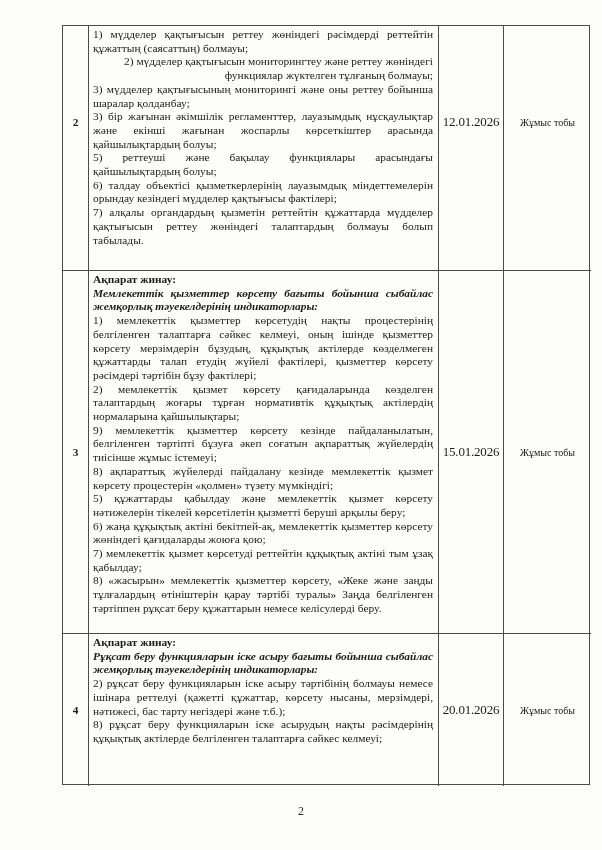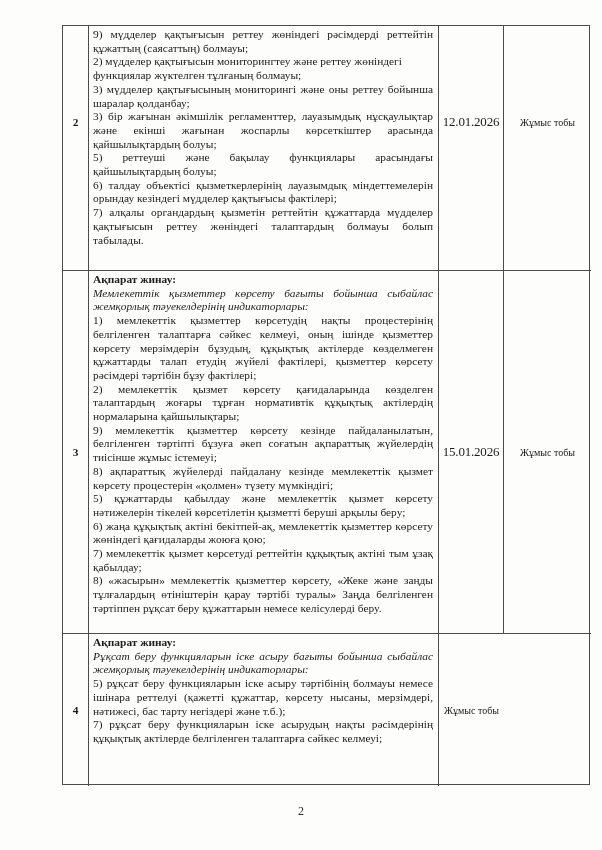--- a/index.html
+++ b/index.html
@@ -54,23 +54,23 @@
 
   .content-cell {
     padding: 2px 5px 2px 4px;
     font-size: 11.4px;
     line-height: 13.7px;
   }
   .content-cell p {
     margin: 0;
     text-align: justify;
   }
-  .content-cell p.left { text-align: left; }
+  .content-cell p.left { text-align: right; }
   .p-label { font-weight: bold; text-align: left; }
-  .p-head  { font-weight: normal; font-style: italic; }
+  .p-head  { font-weight: bold; font-style: italic; }
 
   .date-cell { font-size: 13px; letter-spacing: -0.2px; }
   .exec-cell { font-size: 10px; }
 
   .page-number {
     position: absolute;
     left: 0;
     right: 0;
     top: 804px;
     text-align: center;
@@ -82,21 +82,21 @@
 <body>
 
 <div class="page">
 
   <div class="doc-table">
 
     <div class="cell num-cell shift-up">
       <span>2</span>
     </div>
     <div class="cell content-cell">
-      <p>9) мүдделер қақтығысын реттеу жөніндегі рәсімдерді реттейтін құжаттың (саясаттың) болмауы;</p>
+      <p>1) мүдделер қақтығысын реттеу жөніндегі рәсімдерді реттейтін құжаттың (саясаттың) болмауы;</p>
       <p class="left">2) мүдделер қақтығысын мониторингтеу және реттеу жөніндегі функциялар жүктелген тұлғаның болмауы;</p>
       <p>3) мүдделер қақтығысының мониторингі және оны реттеу бойынша шаралар қолданбау;</p>
       <p>3) бір жағынан әкімшілік регламенттер, лауазымдық нұсқаулықтар және екінші жағынан жоспарлы көрсеткіштер арасында қайшылықтардың болуы;</p>
       <p>5) реттеуші және бақылау функциялары арасындағы қайшылықтардың болуы;</p>
       <p>6) талдау объектісі қызметкерлерінің лауазымдық міндеттемелерін орындау кезіндегі мүдделер қақтығысы фактілері;</p>
       <p>7) алқалы органдардың қызметін реттейтін құжаттарда мүдделер қақтығысын реттеу жөніндегі талаптардың болмауы болып табылады.</p>
     </div>
     <div class="cell date-cell shift-up">
       <span>12.01.2026</span>
     </div>
@@ -125,22 +125,25 @@
     <div class="cell exec-cell last-col">
       <span>Жұмыс тобы</span>
     </div>
 
     <div class="cell num-cell last-row">
       <span>4</span>
     </div>
     <div class="cell content-cell last-row">
       <p class="p-label">Ақпарат жинау:</p>
       <p class="p-head">Рұқсат беру функцияларын іске асыру бағыты бойынша сыбайлас жемқорлық тәуекелдерінің индикаторлары:</p>
-      <p>5) рұқсат беру функцияларын іске асыру тәртібінің болмауы немесе ішінара реттелуі (қажетті құжаттар, көрсету нысаны, мерзімдері, нәтижесі, бас тарту негіздері және т.б.);</p>
-      <p>7) рұқсат беру функцияларын іске асырудың нақты рәсімдерінің құқықтық актілерде белгіленген талаптарға сәйкес келмеуі;</p>
+      <p>2) рұқсат беру функцияларын іске асыру тәртібінің болмауы немесе ішінара реттелуі (қажетті құжаттар, көрсету нысаны, мерзімдері, нәтижесі, бас тарту негіздері және т.б.);</p>
+      <p>8) рұқсат беру функцияларын іске асырудың нақты рәсімдерінің құқықтық актілерде белгіленген талаптарға сәйкес келмеуі;</p>
+    </div>
+    <div class="cell date-cell last-row">
+      <span>20.01.2026</span>
     </div>
     <div class="cell exec-cell last-col last-row">
       <span>Жұмыс тобы</span>
     </div>
 
   </div>
 
   <div class="page-number">2</div>
 
 </div>

